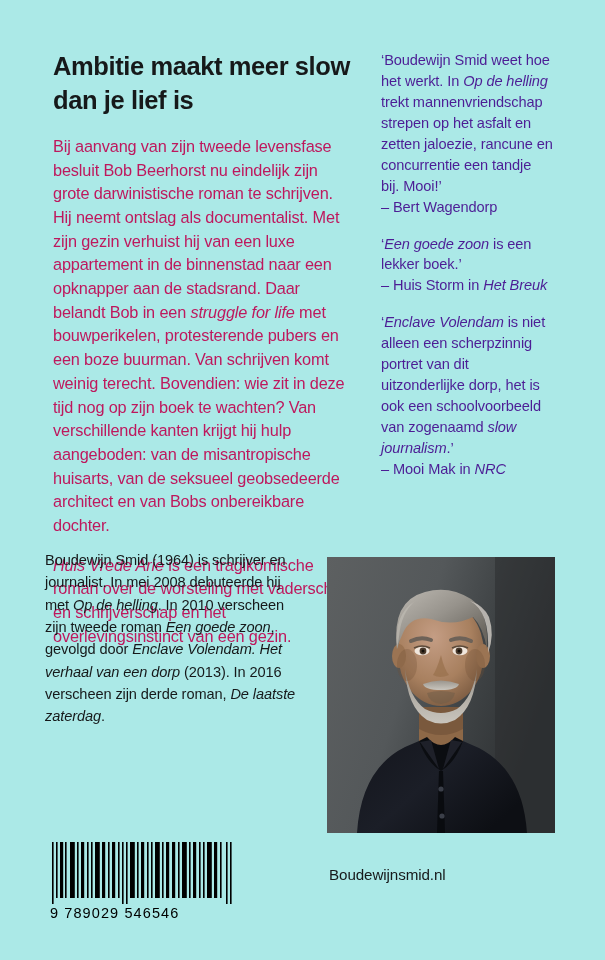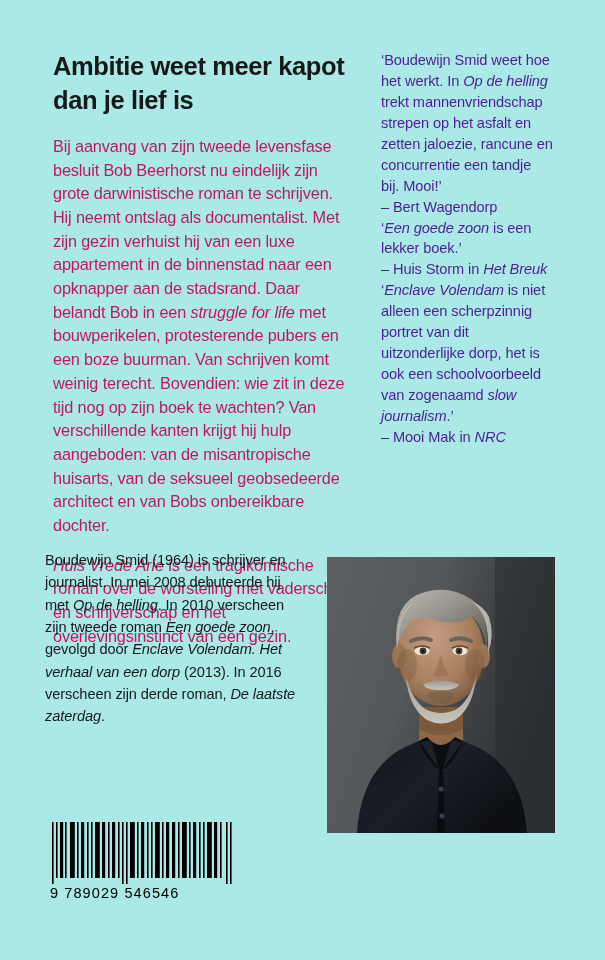--- a/index.html
+++ b/index.html
@@ -62,21 +62,21 @@
   }
   .blurb-body i { font-style: italic; }
 
   .quote {
     font-size: 14.6px;
     line-height: 1.435;
     color: #4c1d95;
     letter-spacing: -0.1px;
     margin: 0;
   }
-  .quote + .quote { margin-top: 0; }
+  .quote + .quote { margin-top: 16px; }
   .quote i { font-style: italic; }
 
   
   .bio {
     position: absolute;
     left: 45px;
     top: 549px;
     width: 258px;
     font-size: 14.6px;
     line-height: 1.53;
@@ -94,21 +94,21 @@
     height: 276px;
     overflow: hidden;
     background: #56595a;
   }
   .photo-frame svg { display: block; }
 
   
   .barcode-block {
     position: absolute;
     left: 50px;
-    top: 822px;
+    top: 842px;
     width: 188px;
   }
   .barcode-bars {
     display: block;
     width: 188px;
     height: 62px;
   }
   .barcode-digits {
     font-family: "Liberation Sans", sans-serif;
     font-size: 14.5px;
@@ -131,21 +131,21 @@
   .websites div { white-space: nowrap; }
 </style>
 </head>
 <body>
 
 <div class="cover">
 
   <div class="top-area">
 
     <div class="left-col">
-      <h1 class="headline">Ambitie weet meer kapot dan je lief is</h1>
+      <h1 class="headline">Ambitie maakt meer slow dan je lief is</h1>
 
       <p class="blurb-body"><span>Bij aanvang van zijn tweede levensfase besluit Bob Beerhorst nu eindelijk zijn grote darwinistische roman te schrijven. Hij neemt ontslag als documentalist. Met zijn gezin verhuist hij van een luxe appartement in de binnenstad naar een opknapper aan de stadsrand. Daar belandt Bob in een </span><i>struggle for life</i><span> met bouwperikelen, protesterende pubers en een boze buurman. Van schrijven komt weinig terecht. Bovendien: wie zit in deze tijd nog op zijn boek te wachten? Van verschillende kanten krijgt hij hulp aangeboden: van de misantropische huisarts, van de seksueel geobsedeerde architect en van Bobs onbereikbare dochter.</span></p>
 
       <p class="blurb-body"><i>Huis Vrede Arie</i><span> is een tragikomische roman over de worsteling met vaderschap en schrijverschap en het overlevingsinstinct van een gezin.</span></p>
     </div>
 
     <div class="right-col">
 
       <p class="quote"><span>‘Boudewijn Smid weet hoe het werkt. In </span><i>Op de helling</i><span> trekt mannenvriendschap strepen op het asfalt en zetten jaloezie, rancune en concurrentie een tandje bij. Mooi!’</span><br><span>– Bert Wagendorp</span></p>
 
@@ -274,15 +274,16 @@
         <rect x="164" y="0" width="3.2" height="56"></rect>
         <rect x="170" y="0" width="1.6" height="56"></rect>
         <rect x="176" y="0" width="1.6" height="62"></rect>
         <rect x="180" y="0" width="1.6" height="62"></rect>
       </g>
     </svg>
     <div class="barcode-digits">9  789029  546546</div>
   </div>
 
   <div class="websites">
+    <div>Boudewijnsmid.nl</div>
   </div>
 
 </div>
 
 </body></html>

